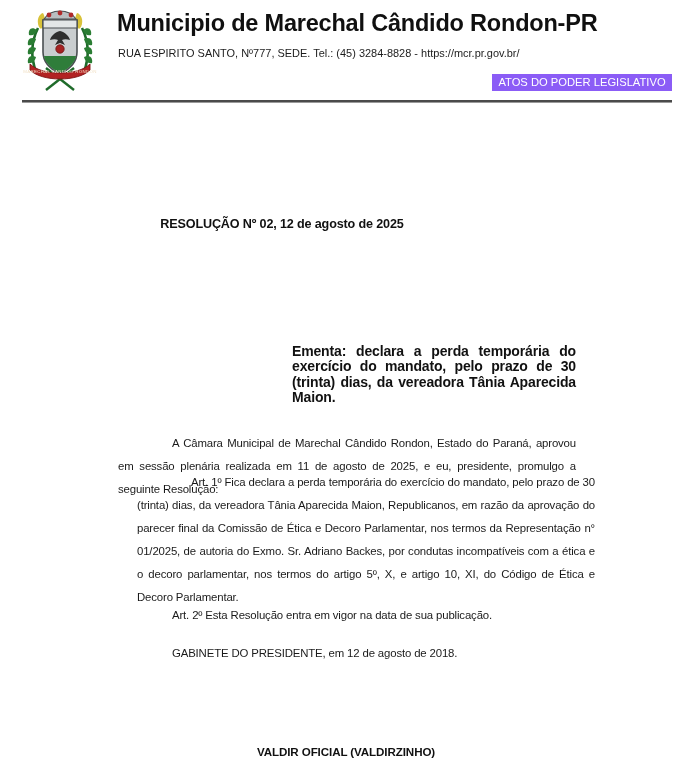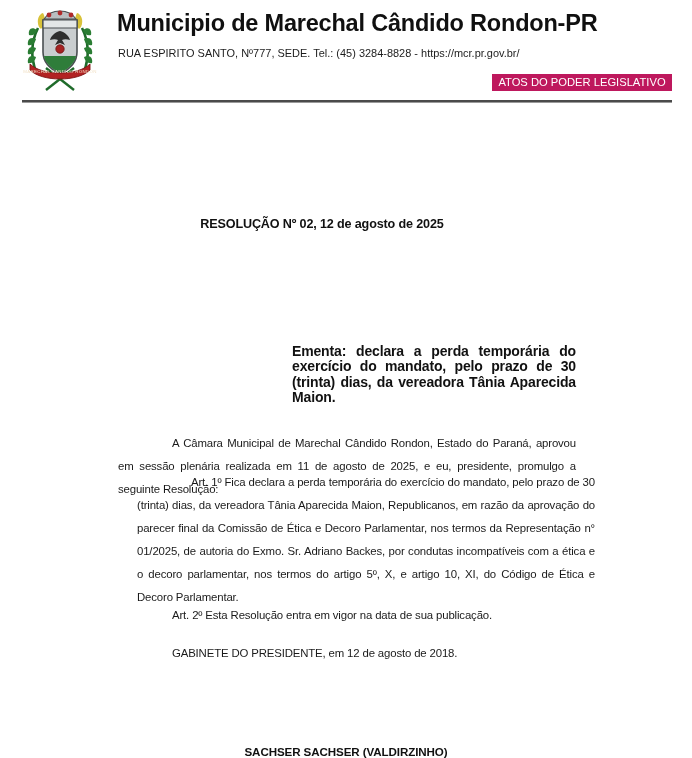--- a/index.html
+++ b/index.html
@@ -66,21 +66,21 @@
     color: #1a1a1a;
     white-space: nowrap;
   }
 
   .legis-badge {
     position: absolute;
     left: 492px;
     top: 74px;
     width: 180px;
     height: 17px;
-    background: #be185d;
+    background: #8b5cf6;
     color: #ffffff;
     font-family: "Liberation Sans", sans-serif;
     font-size: 11.2px;
     line-height: 17px;
     text-align: center;
     white-space: nowrap;
     overflow: hidden;
   }
 
   .header-rule {
@@ -110,21 +110,20 @@
 
   .res-heading {
     position: absolute;
     left: 0;
     top: 116px;
     width: 564px;
     text-align: center;
     font-weight: bold;
     font-size: 12.6px;
     color: #111111;
-    margin-left: 40px;
   }
 
   .ementa {
     position: absolute;
     left: 292px;
     top: 243px;
     width: 284px;
     font-weight: bold;
     font-size: 14px;
     line-height: 15.3px;
@@ -233,17 +232,17 @@
 
   <div class="para p1 geo">A Câmara Municipal de Marechal Cândido Rondon, Estado do Paraná, aprovou em sessão plenária realizada em 11 de agosto de 2025, e eu, presidente, promulgo a seguinte Resolução:</div>
 
   <div class="para p2 geo">Art. 1º Fica declara a perda temporária do exercício do mandato, pelo prazo de 30 (trinta) dias, da vereadora Tânia Aparecida Maion, Republicanos, em razão da aprovação do parecer final da Comissão de Ética e Decoro Parlamentar, nos termos da Representação n° 01/2025, de autoria do Exmo. Sr. Adriano Backes, por condutas incompatíveis com a ética e o decoro parlamentar, nos termos do artigo 5º, X, e artigo 10, XI, do Código de Ética e Decoro Parlamentar.</div>
 
   <div class="para p3 geo">Art. 2º Esta Resolução entra em vigor na data de sua publicação.</div>
 
   <div class="para p4 geo">GABINETE DO PRESIDENTE, em 12 de agosto de 2018.</div>
 
   <div class="signature-block">
-    <div class="sig-name geo">SACHSER SACHSER (VALDIRZINHO)</div>
+    <div class="sig-name geo">VALDIR OFICIAL (VALDIRZINHO)</div>
 
   </div>
 
 </div>
 
 </body></html>

